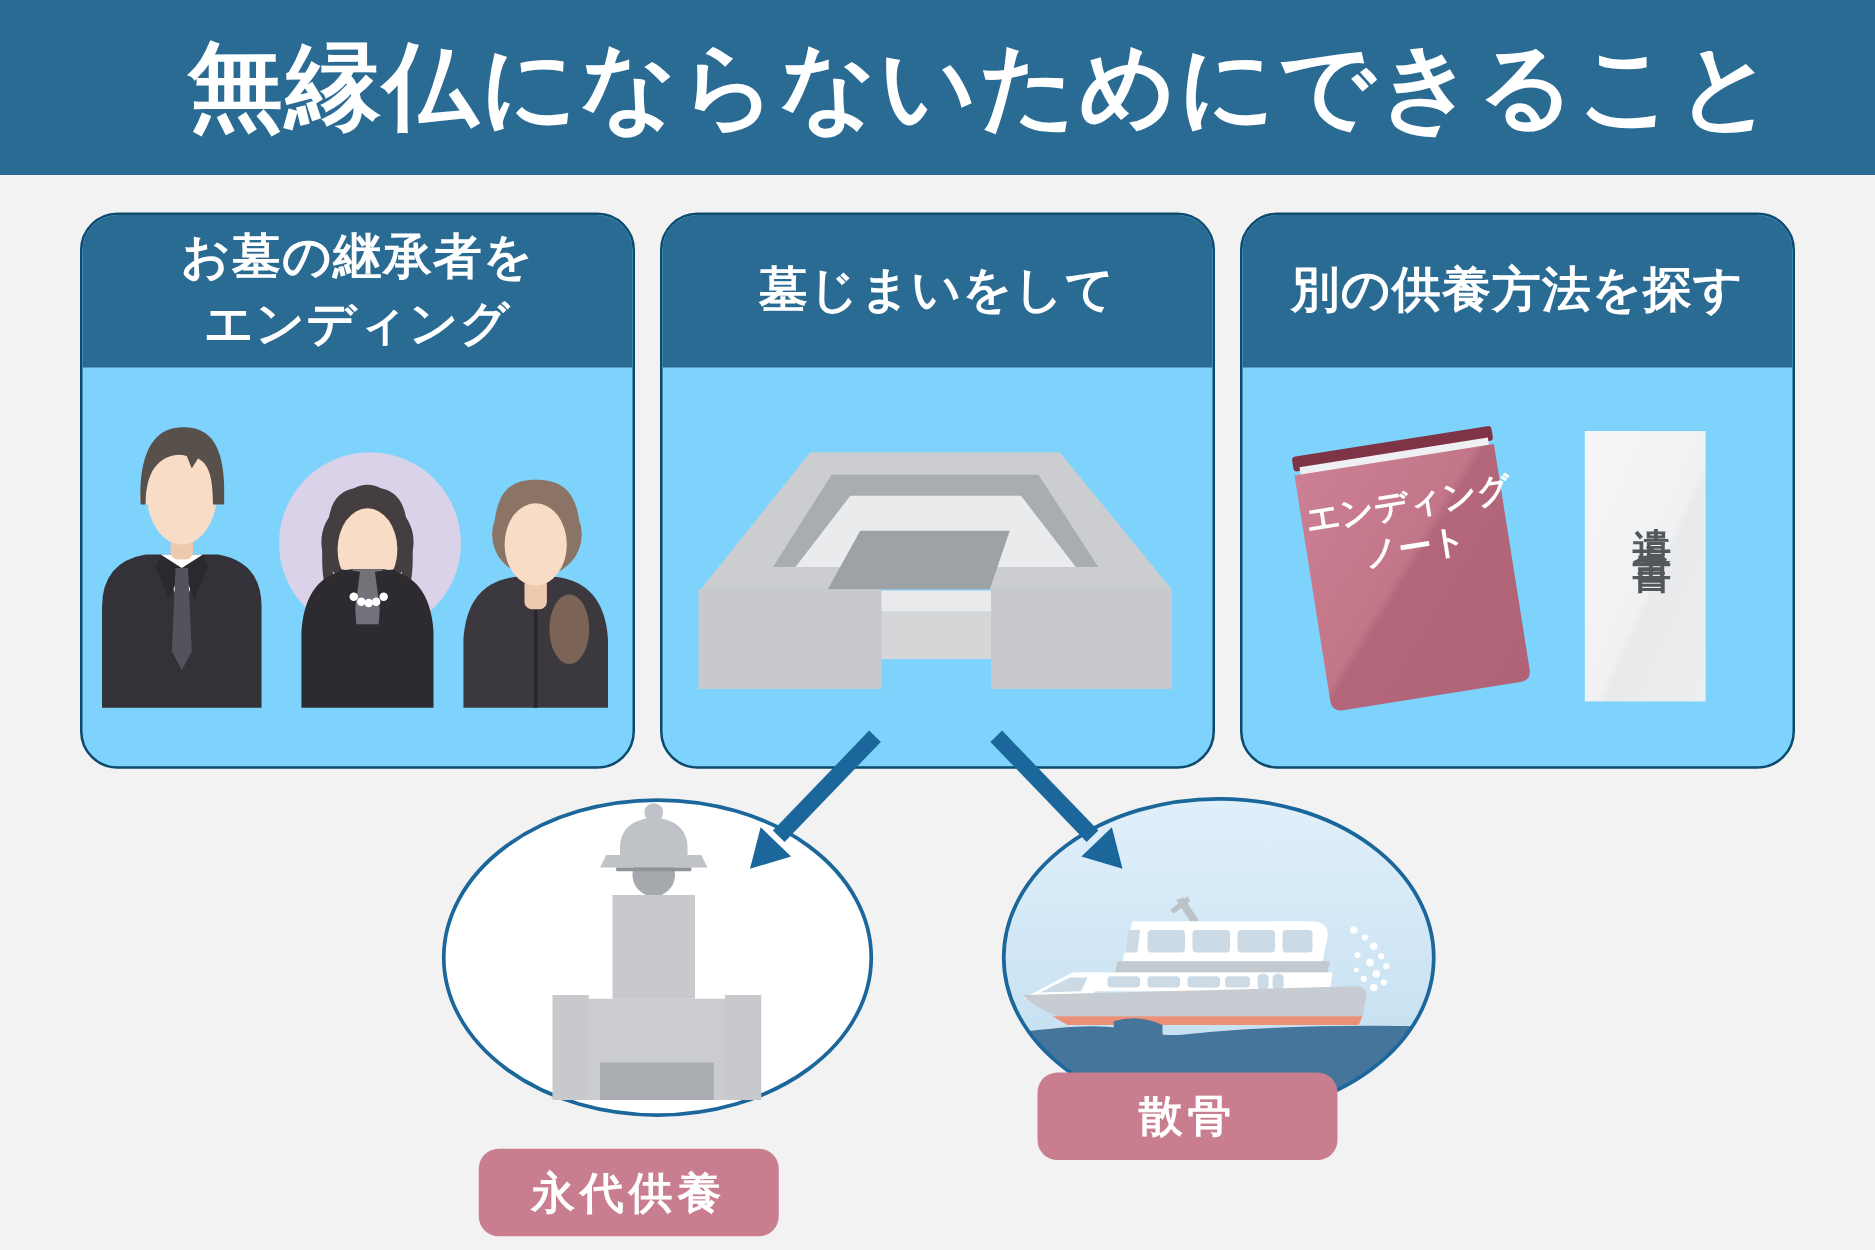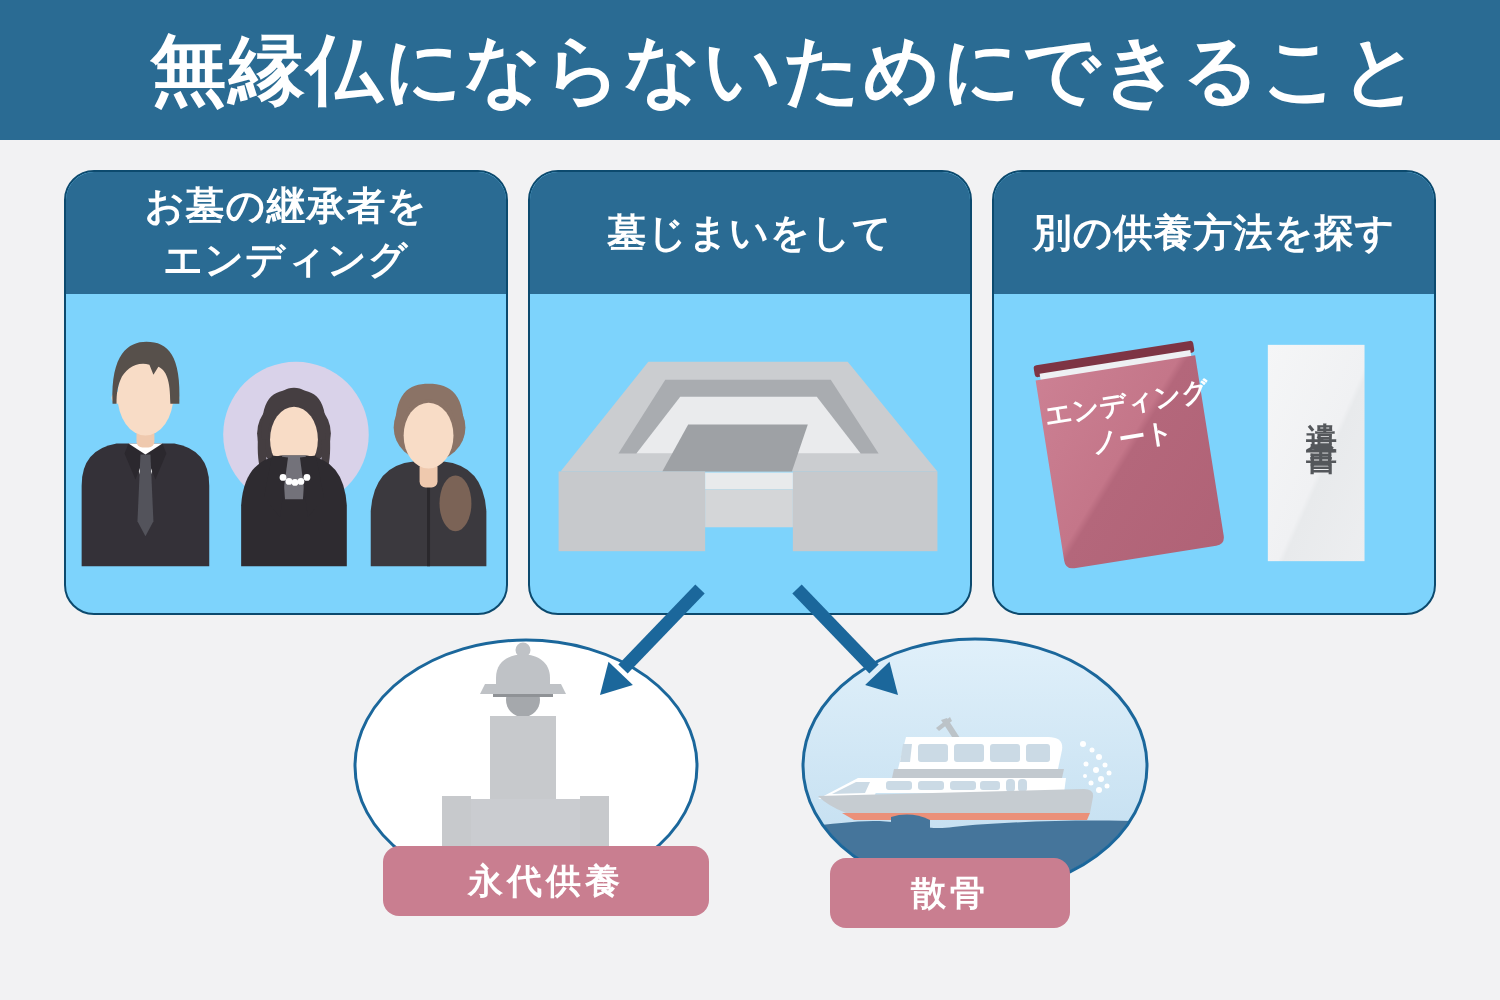--- a/index.html
+++ b/index.html
@@ -29,21 +29,21 @@
   }
   .card-body{position:absolute;left:0;top:122px;width:440px;height:319px;}
   .card-body svg{display:block;}
   
   .option-svg{position:absolute;}
   .badge{
     position:absolute;height:70px;background:#C97E90;border-radius:16px;
     display:flex;align-items:center;justify-content:center;
     color:#FFFFFF;font-size:35px;font-weight:800;letter-spacing:4px;z-index:6;
   }
-  .badge-left{left:383px;top:846px;width:326px;}
+  .badge-left{left:383px;top:919px;width:240px;}
   .badge-right{left:830px;top:858px;width:240px;}
   
   .arrows{position:absolute;left:540px;top:575px;z-index:5;pointer-events:none;}
   
   .book-label{
     position:absolute;left:1037px;top:386px;width:185px;z-index:4;
     transform:rotate(-9deg);color:#FFFFFF;font-weight:800;font-size:27px;
     line-height:1.3;text-align:center;pointer-events:none;
   }
   .book-label span{display:block;}

